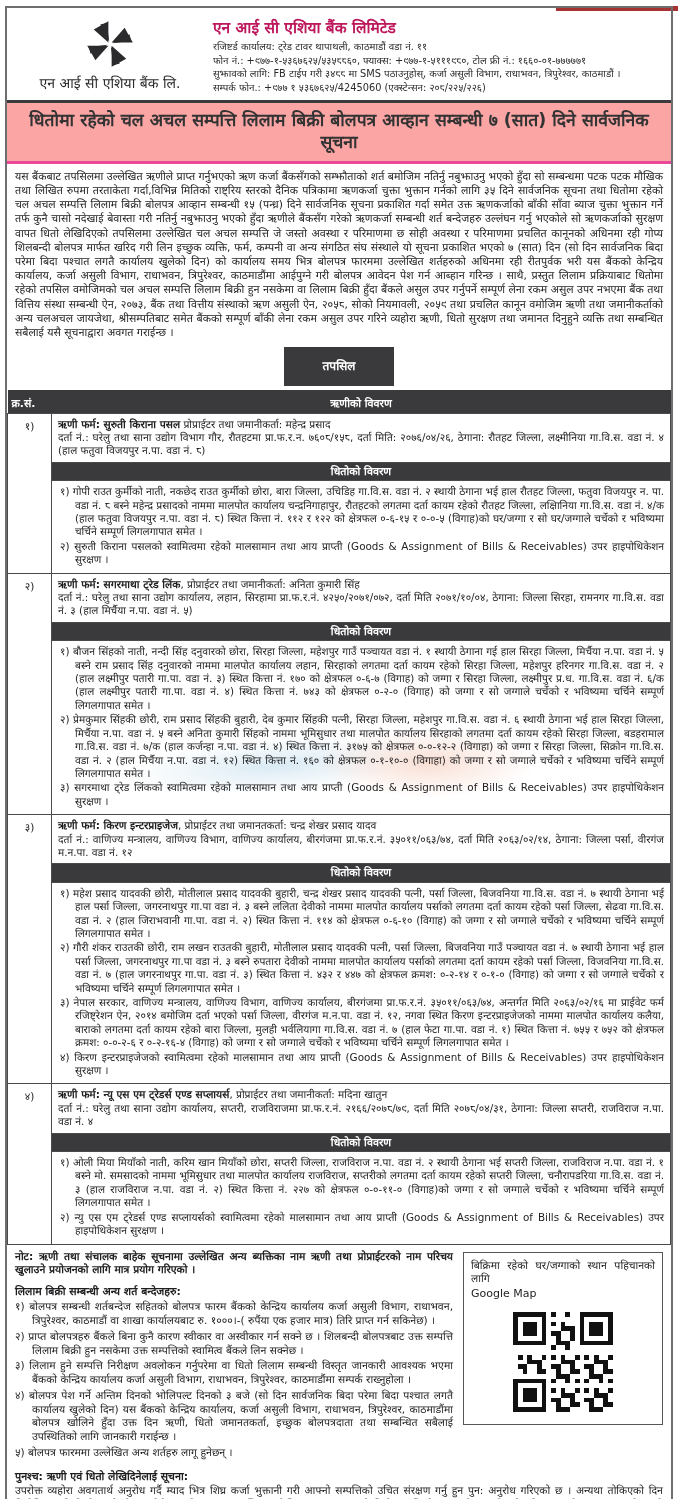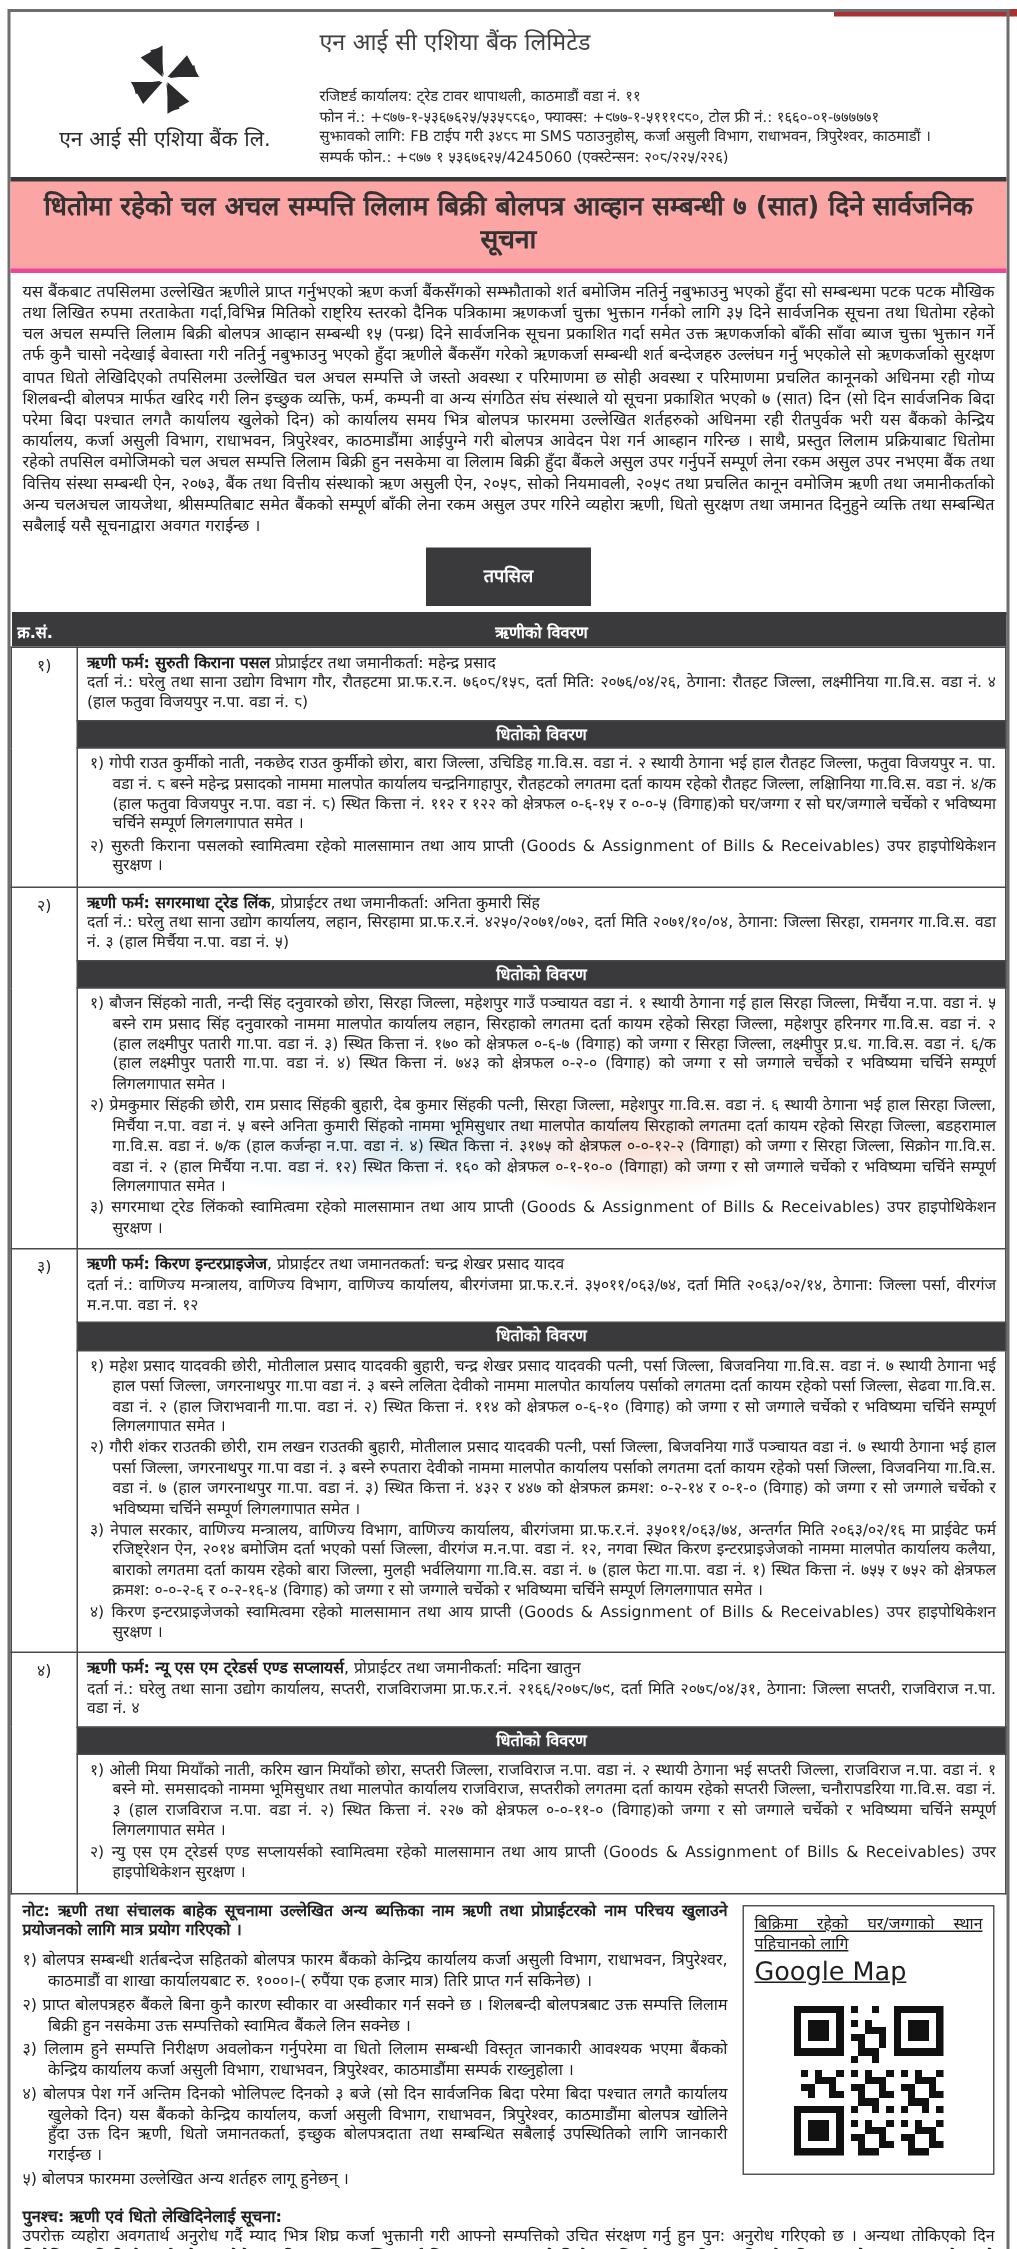--- a/index.html
+++ b/index.html
@@ -7,21 +7,21 @@
   .sheet{position:relative;width:678px;min-height:1499px;background:#fff;box-sizing:border-box;}
   .top-red{position:absolute;top:0;right:0;width:122px;height:5px;}
   .doc{position:relative;margin:6px 5px 5px 5px;border:2px solid #6e6e70;box-sizing:border-box;z-index:0;}
   
   .header{display:flex;align-items:center;padding:8px 10px 6px 14px;gap:14px;}
   .logo-block{width:178px;flex:0 0 178px;text-align:center;}
   .logo-icon{display:block;margin:0 auto 2px auto;}
   .logo-text{font-size:27px;font-weight:bold;letter-spacing:1px;color:#2b2b2e;line-height:1;}
   .logo-sub{font-size:14px;color:#2b2b2e;margin-top:3px;}
   .bank-info{flex:1;min-width:0;}
-  .bank-name{font-size:15.5px;font-weight:normal;color:#404040;margin-bottom:20px;}
+  .bank-name{font-size:15.5px;font-weight:bold;color:#be185d;margin-bottom:2px;}
   .bank-line{font-size:9.8px;line-height:13.5px;color:#2a2a2c;}
   
   .title-band{border-top:3px solid #3a3a3c;border-bottom:3px solid #ec4899;background:#fca5a5;
     text-align:center;font-size:17.5px;font-weight:bold;color:#333;padding:7px 6px;line-height:1.25;}
   
   .intro{font-size:10.8px;line-height:14.2px;text-align:justify;padding:6px 8px 2px 8px;color:#222;}
   .tapasil-row{text-align:center;margin:5px 0 4px 0;}
   .tapasil{display:inline-block;background:#3a3a3c;color:#fff;font-weight:bold;font-size:12px;
     padding:12px 38px;line-height:1.2;}
   
@@ -30,23 +30,23 @@
   .main-table th.sn-col{width:36px;text-align:left;}
   .main-table td{border:1px solid #4a4a4c;vertical-align:top;font-size:10.4px;line-height:13.4px;}
   td.sn{text-align:center;padding-top:6px;font-size:10.5px;width:36px;}
   td.binfo{padding:4px 6px;text-align:justify;}
   td.binfo b{font-size:10.6px;}
   td.chead{background:#3a3a3c;color:#fff;font-weight:bold;text-align:center;padding:2px 4px;font-size:10.8px;}
   td.cbody{padding:4px 6px 5px 8px;text-align:justify;}
   .citem{padding-left:15px;text-indent:-15px;margin-bottom:1px;}
   
   .lower{padding:5px 8px 4px 8px;}
-  .map-box{float:right;width:168px;border:1.5px solid #555;margin:2px 0 6px 10px;padding:6px 7px;box-sizing:border-box;text-decoration:underline;}
+  .map-box{float:right;width:200px;border:1.5px solid #555;margin:2px 0 6px 10px;padding:6px 7px;box-sizing:border-box;}
   .map-text{font-size:10.6px;line-height:13.5px;text-align:justify;}
-  .map-label{font-size:17px;margin:1px 0 8px 0;}
+  .map-label{font-size:11px;margin:1px 0 8px 0;}
   .qr-wrap{text-align:center;padding:4px 0 2px 0;}
   .note{font-size:10.6px;line-height:13.8px;text-align:justify;font-weight:bold;color:#222;margin-bottom:6px;}
   .terms-head{font-size:10.8px;font-weight:bold;margin-bottom:2px;}
   .term{font-size:10.6px;line-height:13.8px;text-align:justify;padding-left:17px;text-indent:-17px;margin-bottom:2px;}
   
   .ps{clear:both;padding:2px 8px 8px 8px;}
   .ps-head{font-size:10.8px;font-weight:bold;margin-bottom:1px;}
   .ps-body{font-size:10.6px;line-height:13.9px;text-align:justify;}
   
   .watermark{position:absolute;left:120px;top:720px;width:430px;height:90px;z-index:-1;pointer-events:none;opacity:.55;}
@@ -274,20 +274,21 @@
               <rect x="14" y="0" width="7" height="7" fill="#111"></rect>
               <rect x="15" y="1" width="5" height="5" fill="#fff"></rect>
               <rect x="16" y="2" width="3" height="3" fill="#111"></rect>
               <rect x="0" y="14" width="7" height="7" fill="#111"></rect>
               <rect x="1" y="15" width="5" height="5" fill="#fff"></rect>
               <rect x="2" y="16" width="3" height="3" fill="#111"></rect>
             </svg>
         </div>
       </div>
       <div class="note">नोट: ऋणी तथा संचालक बाहेक सूचनामा उल्लेखित अन्य ब्यक्तिका नाम ऋणी तथा प्रोप्राईटरको नाम परिचय खुलाउने प्रयोजनको लागि मात्र प्रयोग गरिएको ।</div>
+      <div class="terms-head">लिलाम बिक्री सम्बन्धी अन्य शर्त बन्देजहरु:</div>
       <div id="terms-list">
           <div class="term">१) बोलपत्र सम्बन्धी शर्तबन्देज सहितको बोलपत्र फारम बैंकको केन्द्रिय कार्यालय कर्जा असुली विभाग, राधाभवन, त्रिपुरेश्वर, काठमाडौं वा शाखा कार्यालयबाट रु. १०००।-( रुपैंया एक हजार मात्र) तिरि प्राप्त गर्न सकिनेछ) ।</div>
           <div class="term">२) प्राप्त बोलपत्रहरु बैंकले बिना कुनै कारण स्वीकार वा अस्वीकार गर्न सक्ने छ । शिलबन्दी बोलपत्रबाट उक्त सम्पत्ति लिलाम बिक्री हुन नसकेमा उक्त सम्पत्तिको स्वामित्व बैंकले लिन सक्नेछ ।</div>
           <div class="term">३) लिलाम हुने सम्पत्ति निरीक्षण अवलोकन गर्नुपरेमा वा धितो लिलाम सम्बन्धी विस्तृत जानकारी आवश्यक भएमा बैंकको केन्द्रिय कार्यालय कर्जा असुली विभाग, राधाभवन, त्रिपुरेश्वर, काठमाडौंमा सम्पर्क राख्नुहोला ।</div>
           <div class="term">४) बोलपत्र पेश गर्ने अन्तिम दिनको भोलिपल्ट दिनको ३ बजे (सो दिन सार्वजनिक बिदा परेमा बिदा पश्चात लगतै कार्यालय खुलेको दिन) यस बैंकको केन्द्रिय कार्यालय, कर्जा असुली विभाग, राधाभवन, त्रिपुरेश्वर, काठमाडौंमा बोलपत्र खोलिने हुँदा उक्त दिन ऋणी, धितो जमानतकर्ता, इच्छुक बोलपत्रदाता तथा सम्बन्धित सबैलाई उपस्थितिको लागि जानकारी गराईन्छ ।</div>
           <div class="term">५) बोलपत्र फारममा उल्लेखित अन्य शर्तहरु लागू हुनेछन् ।</div>
         </div>
     </div>
 
     <div class="ps">

